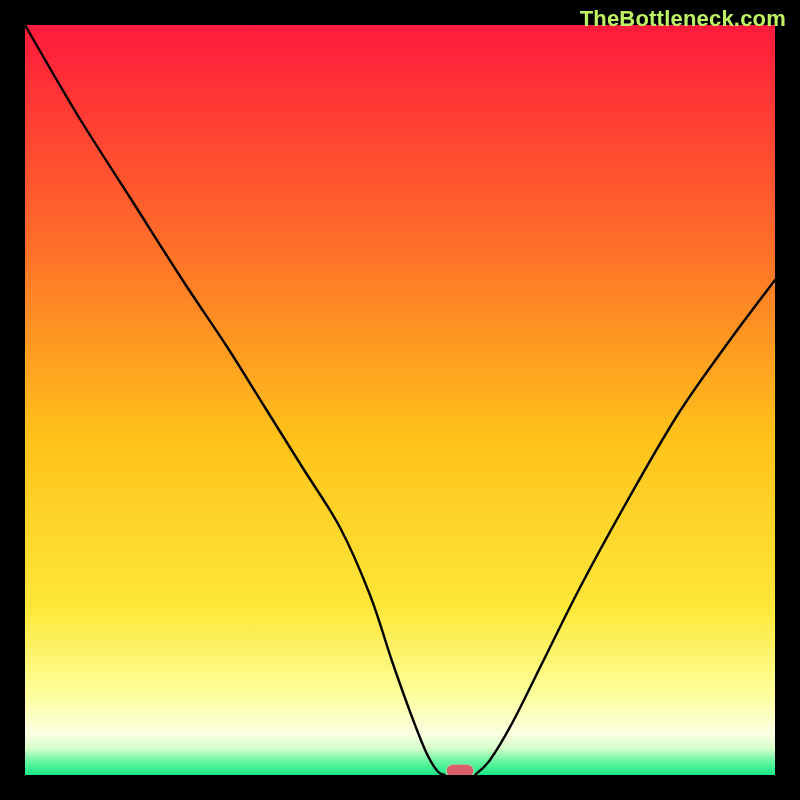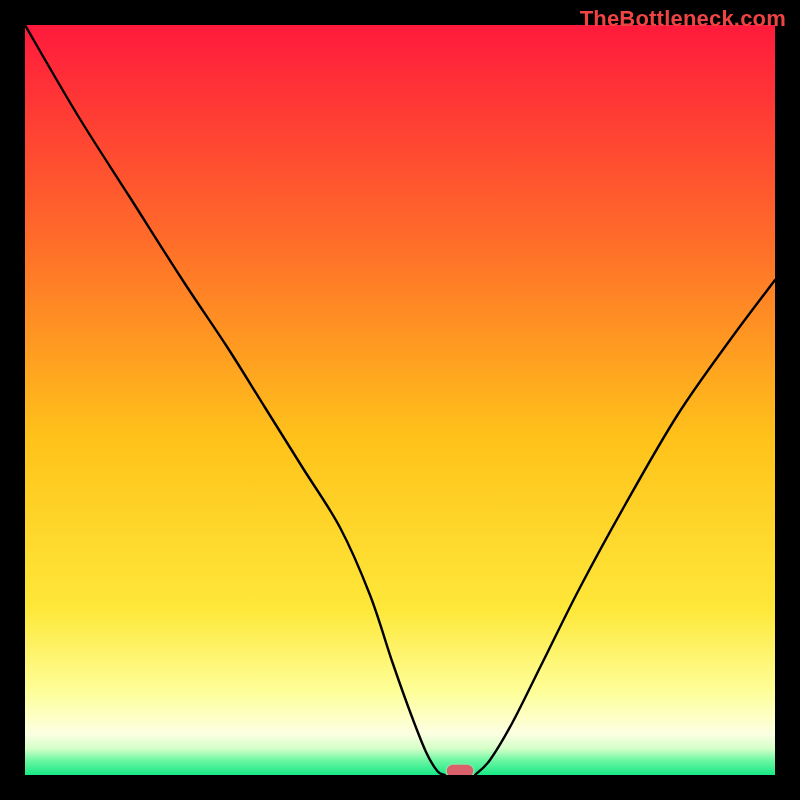--- a/index.html
+++ b/index.html
@@ -16,21 +16,21 @@
     width: 800px;
     height: 800px;
     background: #000;
   }
   .watermark {
     position: absolute;
     top: 6px;
     right: 14px;
     font-size: 22px;
     font-weight: 600;
-    color: #ef4444;
+    color: #bef264;
     letter-spacing: 0.2px;
     z-index: 5;
   }
   .plot {
     position: absolute;
     left: 25px;
     top: 25px;
     width: 750px;
     height: 750px;
     overflow: hidden;

